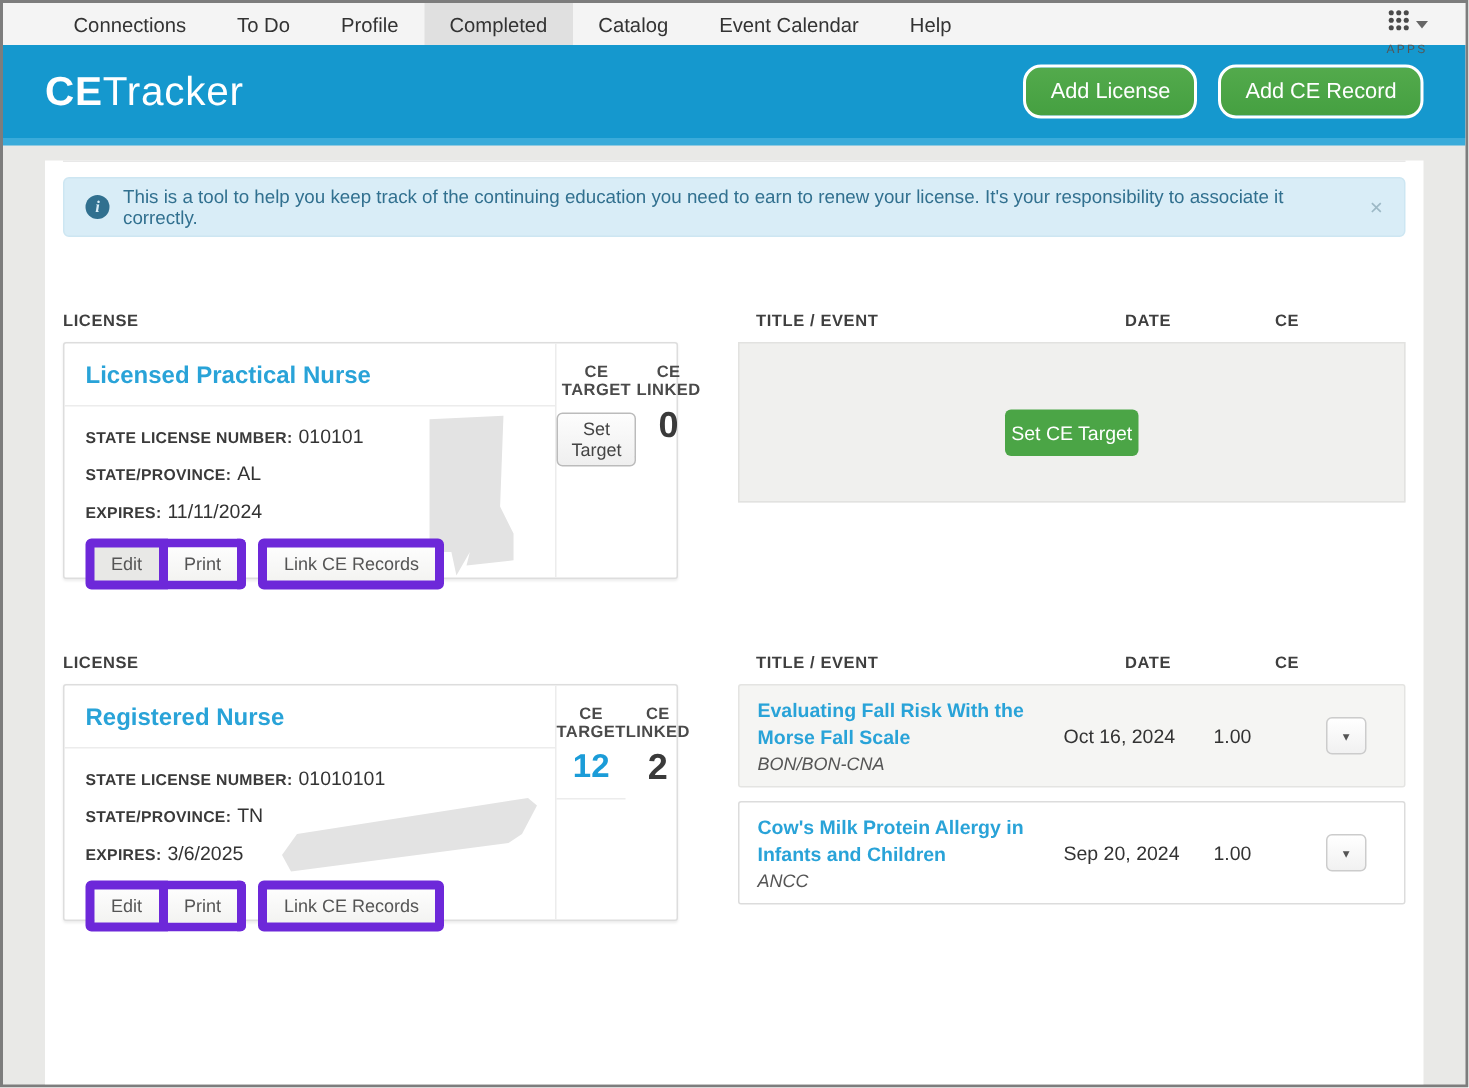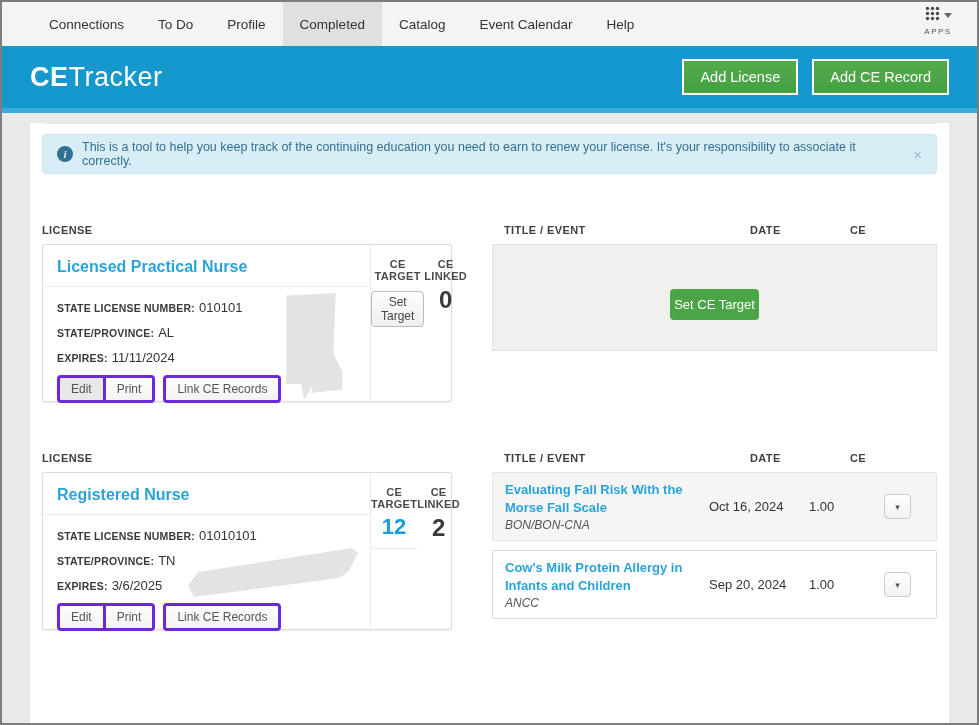--- a/index.html
+++ b/index.html
@@ -1,35 +1,35 @@
 <!DOCTYPE html>
 <html><head>
 <meta charset="utf-8">
 <style>
   * { margin:0; padding:0; box-sizing:border-box; }
   html,body { width:979px; height:725px; }
   body { font-family:"Liberation Sans","DejaVu Sans",sans-serif; background:#fff; }
   .screen { width:979px; height:725px; border:2px solid #7d7d7d; background:#e9e9e7; overflow:hidden; display:flex; flex-direction:column; }
 
   
-  .topnav { height:44px; background:#f4f4f4; display:flex; align-items:stretch; padding-left:30px; position:relative; flex:0 0 auto; }
+  .topnav { height:28px; background:#f4f4f4; display:flex; align-items:stretch; padding-left:30px; position:relative; flex:0 0 auto; }
   .topnav .nav-item { display:flex; align-items:center; padding:0 17px; font-size:13.5px; color:#333; cursor:pointer; }
   .topnav .nav-item.active { background:#e0e0e0; }
   .apps-menu { position:absolute; right:16px; top:4px; width:46px; text-align:center; cursor:pointer; }
   .apps-grid { display:inline-block; vertical-align:middle; }
   .apps-chevron { display:inline-block; width:0; height:0; border-left:4px solid transparent; border-right:4px solid transparent; border-top:5px solid #666; margin-left:4px; vertical-align:middle; }
   .apps-label { font-size:8px; letter-spacing:1.5px; color:#555; margin-top:2px; }
 
   
   .bluebar { height:62px; background:#1598ce; display:flex; align-items:center; padding:0 28px; flex:0 0 auto; }
   .logo { color:#fff; font-size:27px; letter-spacing:.5px; }
   .logo .b { font-weight:800; }
   .logo .l { font-weight:300; }
   .bluebar .spacer { flex:1; }
-  .hdr-btn { background:linear-gradient(#53aa4c,#45a041); border:2px solid #fff; border-radius:0; color:#fff; font-size:14.5px; font-family:inherit; padding:8px 16px; margin-left:14px; cursor:pointer; }
+  .hdr-btn { background:linear-gradient(#53aa4c,#45a041); border:2px solid #fff; border-radius:12px; color:#fff; font-size:14.5px; font-family:inherit; padding:8px 16px; margin-left:14px; cursor:pointer; }
   .bluestrip { height:5px; background:#3aabda; flex:0 0 auto; }
 
   
   .main { flex:1; padding:0 28px; overflow:hidden; }
   .panel { background:#fff; height:100%; padding:0 12px; }
 
   .pagehead { display:flex; align-items:center; justify-content:space-between; padding-top:24px; }
   .page-title { font-size:22px; font-weight:400; color:#555; }
   .chk-wrap { display:flex; align-items:center; font-size:12.5px; color:#333; }
   .chk-wrap input { width:13px; height:13px; margin-right:6px; }
@@ -53,21 +53,21 @@
   
   .lic-card { margin-top:6px; background:#fff; border:1px solid #ddd; border-radius:2px; box-shadow:0 1px 2px rgba(0,0,0,.08); height:158px; display:flex; }
   .lic-main { flex:1; display:flex; flex-direction:column; border-right:1px solid #ececec; min-width:0; }
   .lic-title-wrap { padding:13px 14px 10px; border-bottom:1px solid #ececec; }
   .lic-title { font-size:16px; font-weight:bold; color:#29a3d8; text-decoration:none; }
   .lic-body { position:relative; padding:11px 14px; flex:1; }
   .lic-line { margin-bottom:7px; position:relative; z-index:1; }
   .lic-key { font-size:10.5px; font-weight:bold; color:#3a3a3a; letter-spacing:.2px; }
   .lic-val { font-size:13px; color:#333; margin-left:4px; }
   .btn-row { display:flex; margin-top:9px; position:relative; z-index:1; }
-  .sm-btn { font-family:inherit; font-size:12px; color:#555; background:linear-gradient(#fdfdfd,#f3f3f1); border:3px solid #6d28d9; padding:4px 11px; cursor:pointer; }
+  .sm-btn { font-family:inherit; font-size:12px; color:#555; background:linear-gradient(#fdfdfd,#f3f3f1); border:6px solid #6d28d9; padding:4px 11px; cursor:pointer; }
   .sm-btn.pressed { background:#e8e8e6; }
   .grp .sm-btn:first-child { border-radius:4px 0 0 4px; }
   .grp .sm-btn:last-child { border-radius:0 4px 4px 0; border-left:none; }
   .sm-btn.solo { border-radius:4px; margin-left:8px; }
   .state-svg { position:absolute; z-index:0; }
   .state-al { right:18px; top:4px; }
   .state-tn { right:8px; top:26px; }
 
   .lic-side { width:80px; flex:0 0 auto; display:flex; flex-direction:row; text-align:center; }
   .side-sec { padding-top:13px; height:76px; border-bottom:1px solid #ececec; }

